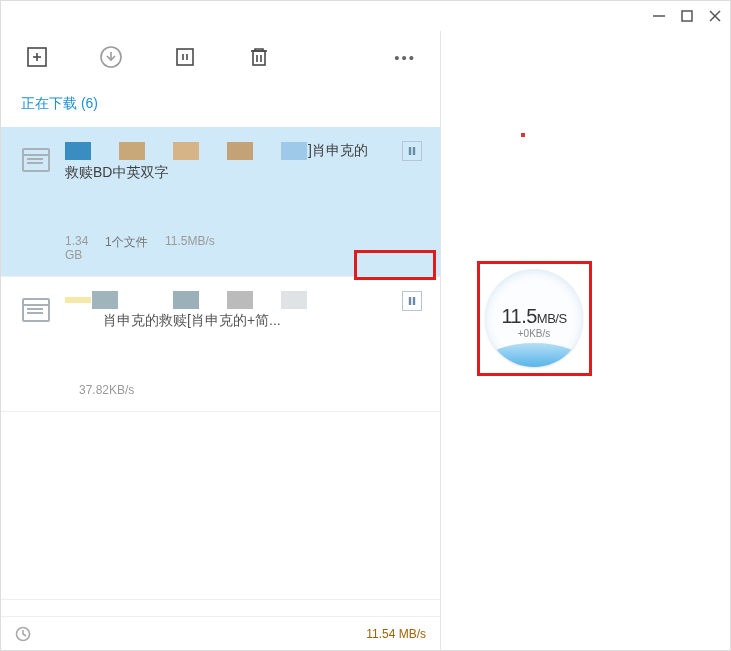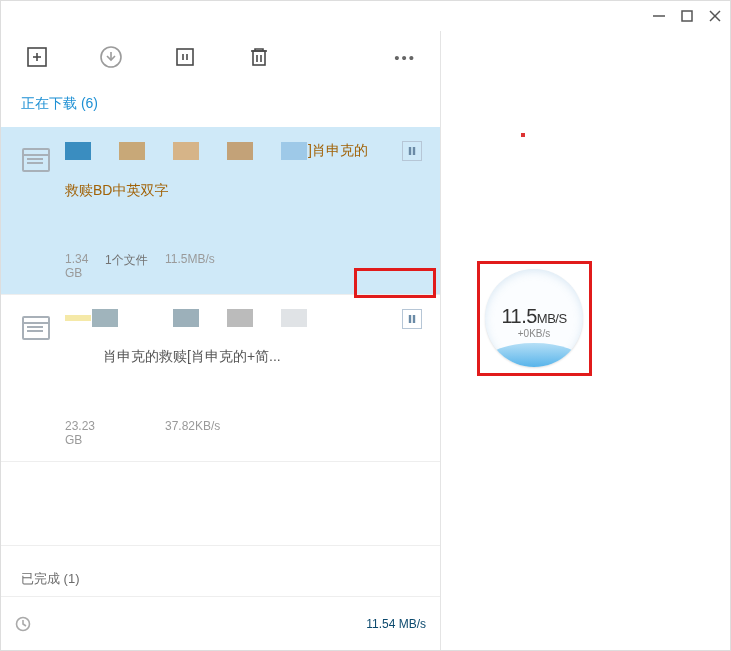--- a/index.html
+++ b/index.html
@@ -100,26 +100,26 @@
   .item-body { flex: 1; min-width: 0; }
   .swatches {
     display: flex;
     gap: 1px;
     align-items: center;
     flex-wrap: wrap;
     row-gap: 4px;
   }
   .sw { width: 26px; height: 18px; display: inline-block; }
   .filename {
-    color: #a16207;
+    color: #404040;
     font-size: 14px;
     line-height: 1.4;
     display: inline;
   }
-  .filename-line2 { display: block; margin-top: 20px;}
+  .filename-line2 { display: block; margin-top: 2px;}
   .meta {
     margin-top: 12px;
     display: flex;
     color: #9a9a9a;
     font-size: 12px;
   }
   .meta > span { flex: 0 0 auto; margin-top: 40px; }
   .meta .m-size { width: 86px; padding-left: 46px; }
   .meta .m-files { color: #737373; width: 60px;}
   .meta .m-time { flex: 1; }
@@ -152,25 +152,25 @@
   .bottom-sections {
     border-top: 1px solid #eee;
     padding: 16px 20px 0;
     color: #6b6b6b;
     font-size: 13px;
   }
   .bottom-sections div { padding: 8px 0; }
 
   .statusbar {
     border-top: 1px solid #eee;
-    height: 54px;
+    height: 34px;
     display: flex;
     align-items: center;
     padding: 0 14px;
-    color: #0c4a6e;
+    color: #a16207;
     font-size: 12px;
   }
   .statusbar .clock-icon {
     width: 16px; height: 16px;
     display: inline-flex;
     color: #aaa;
   }
   .statusbar .clock-icon svg { stroke: currentColor; fill: none; stroke-width: 1.6; }
   .statusbar .sb-speed { margin-left: auto; }
 
@@ -357,30 +357,28 @@
           <span class="filename filename-line2" style="color:#555;margin-left:38px">肖申克的救赎[肖申克的+简...</span>
         </div>
       </div>
       <span class="pause-btn">
         <svg viewBox="0 0 10 10" width="8" height="8">
             <rect x="1" y="0" width="3" height="10"></rect>
             <rect x="6" y="0" width="3" height="10"></rect>
           </svg>
       </span>
       <div class="meta">
-        <span class="m-size">23.23 GB</span>
         <span class="m-files"></span>
         <span class="m-speed">37.82KB/s</span>
       </div>
     </div>
 
     <div class="spacer"></div>
 
     <div class="bottom-sections">
-      <div>已完成 (1)</div>
     </div>
 
     <div class="statusbar">
       <span class="clock-icon">
         <svg viewBox="0 0 16 16">
             <circle cx="8" cy="8" r="6.5"></circle>
             <polyline points="8 4 8 8 11 10"></polyline>
           </svg>
       </span>
       <span class="sb-speed">11.54 MB/s</span>

